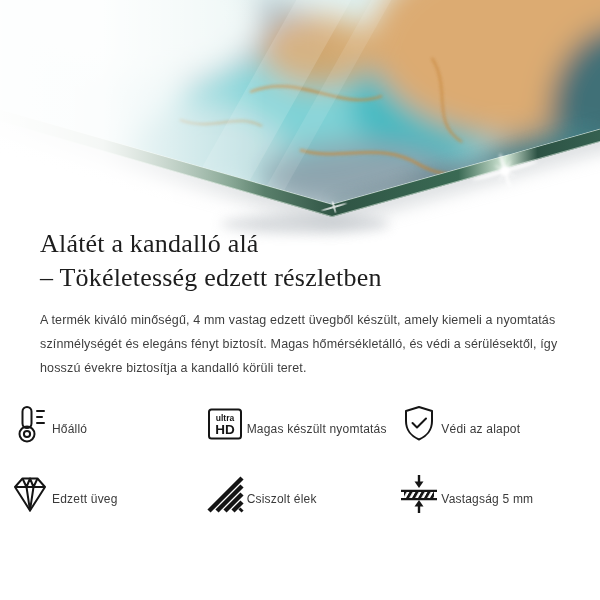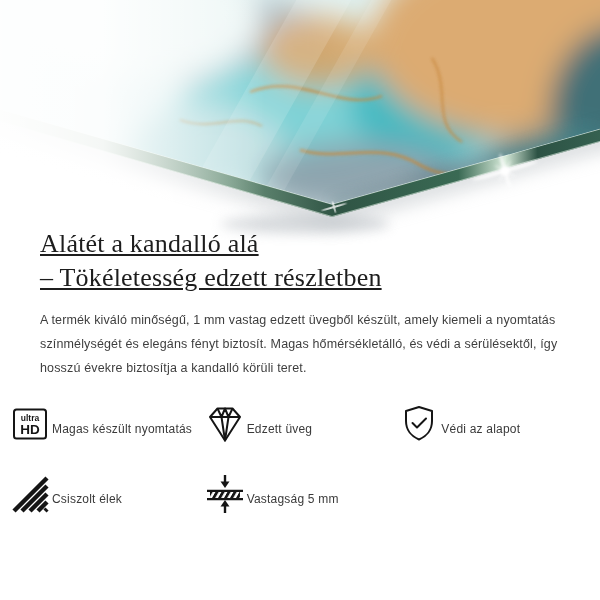--- a/index.html
+++ b/index.html
@@ -1,20 +1,20 @@
 <!DOCTYPE html>
 <html><head>
 <meta charset="utf-8">
 <style>
   html,body{margin:0;padding:0;background:#fff;}
   .screen{position:relative;width:600px;height:600px;background:#ffffff;overflow:hidden;
           font-family:"Liberation Sans", sans-serif;}
   .hero{position:absolute;top:0;left:0;width:600px;height:250px;}
   h1.title{position:absolute;top:227px;left:40px;margin:0;font-family:"Liberation Serif", serif;
-           font-weight:400;font-size:26px;line-height:34px;color:#1d1d1d;letter-spacing:.2px;text-decoration:underline;}
+           font-weight:400;font-size:26px;line-height:34px;color:#1d1d1d;letter-spacing:.2px;}
   h1.title span{display:block;}
   .desc{position:absolute;top:308px;left:40px;width:525px;margin:0;font-size:12.5px;
         line-height:24px;color:#3e3e3e;letter-spacing:.15px;}
   .features{position:absolute;top:400px;left:8px;right:8px;display:grid;
             grid-template-columns:repeat(3,1fr);row-gap:22px;}
   .feature{display:flex;flex-direction:row;align-items:center;}
   .icon-box{height:48px;display:flex;align-items:center;justify-content:center;}
   .feature .lbl{margin-top:9px;font-size:12px;color:#3a3a3a;letter-spacing:.2px;}
   .ic{stroke:#151515;fill:none;stroke-width:2;}
   svg text{font-family:"Liberation Sans", sans-serif;}
@@ -113,58 +113,73 @@
       <ellipse rx="2" ry="14" fill="#ffffff" filter="url(#blurSm)"></ellipse>
       <circle r="3" fill="#ffffff"></circle>
     </g>
   </svg>
 
   <h1 class="title">
     <span>Alátét a kandalló alá</span>
     <span>– Tökéletesség edzett részletben</span>
   </h1>
 
-  <p class="desc">A termék kiváló minőségű, 1 mm vastag edzett üvegből készült, amely kiemeli a nyomtatás színmélységét és elegáns fényt biztosít. Magas hőmérsékletálló, és védi a sérülésektől, így hosszú évekre biztosítja a kandalló körüli teret.</p>
+  <p class="desc">A termék kiváló minőségű, 4 mm vastag edzett üvegből készült, amely kiemeli a nyomtatás színmélységét és elegáns fényt biztosít. Magas hőmérsékletálló, és védi a sérülésektől, így hosszú évekre biztosítja a kandalló körüli teret.</p>
 
   <div class="features">
 
+    <div class="feature">
+      <div class="icon-box">
+        <svg width="44" height="44" viewBox="0 0 44 44">
+          <rect class="ic" x="14.5" y="5" width="9" height="21" rx="4.5"></rect>
+          <circle class="ic" cx="19" cy="32" r="7.5"></circle>
+          <circle class="ic" cx="19" cy="32" r="3.1"></circle>
+          <g class="ic" stroke-linecap="round">
+            <line x1="29" y1="9" x2="36" y2="9"></line>
+            <line x1="29" y1="15" x2="34" y2="15"></line>
+            <line x1="29" y1="21" x2="36" y2="21"></line>
+          </g>
+        </svg>
+      </div>
+      <div class="lbl">Hőálló</div>
+    </div>
 
     <div class="feature">
       <div class="icon-box">
         <svg width="44" height="44" viewBox="0 0 44 44">
           <rect class="ic" x="6" y="7.5" width="32" height="29" rx="2.5" stroke-width="2.4"></rect>
           <text x="22" y="19" text-anchor="middle" font-size="8.5" font-weight="bold" fill="#151515">ultra</text>
           <text x="22" y="32" text-anchor="middle" font-size="13.5" font-weight="bold" fill="#151515">HD</text>
         </svg>
       </div>
       <div class="lbl">Magas készült nyomtatás</div>
+    </div>
+
+    <div class="feature">
+      <div class="icon-box">
+        <svg width="44" height="44" viewBox="0 0 44 44">
+          <path class="ic" stroke-width="2.2" stroke-linejoin="round" d="M22 5 L35 9 V19 C35 28 29.5 34.5 22 37.5 C14.5 34.5 9 28 9 19 V9 Z"></path>
+          <path class="ic" stroke-width="2.6" stroke-linecap="round" stroke-linejoin="round" d="M15.5 21 L20 25.5 L29 16.5"></path>
+        </svg>
+      </div>
+      <div class="lbl">Védi az alapot</div>
     </div>
 
     <div class="feature">
       <div class="icon-box">
         <svg width="44" height="44" viewBox="0 0 44 44">
           <g class="ic" stroke-linejoin="round">
             <path d="M7 15 L14.5 6.5 H29.5 L37 15 L22 38.5 Z"></path>
             <path d="M7 15 H37"></path>
             <path d="M14.5 6.5 L18.5 15 L22 6.5 L25.5 15 L29.5 6.5"></path>
             <path d="M18.5 15 L22 38.5 L25.5 15"></path>
           </g>
         </svg>
       </div>
       <div class="lbl">Edzett üveg</div>
-    </div>
-
-    <div class="feature">
-      <div class="icon-box">
-        <svg width="44" height="44" viewBox="0 0 44 44">
-          <path class="ic" stroke-width="2.2" stroke-linejoin="round" d="M22 5 L35 9 V19 C35 28 29.5 34.5 22 37.5 C14.5 34.5 9 28 9 19 V9 Z"></path>
-          <path class="ic" stroke-width="2.6" stroke-linecap="round" stroke-linejoin="round" d="M15.5 21 L20 25.5 L29 16.5"></path>
-        </svg>
-      </div>
-      <div class="lbl">Védi az alapot</div>
     </div>
 
     <div class="feature">
       <div class="icon-box">
         <svg width="44" height="44" viewBox="0 0 44 44">
           <g stroke="#151515" stroke-width="4.4" fill="none">
             <line x1="6" y1="39" x2="39" y2="6"></line>
             <line x1="14" y1="39" x2="39" y2="14"></line>
             <line x1="22" y1="39" x2="39" y2="22"></line>
             <line x1="30" y1="39" x2="39" y2="30"></line>

